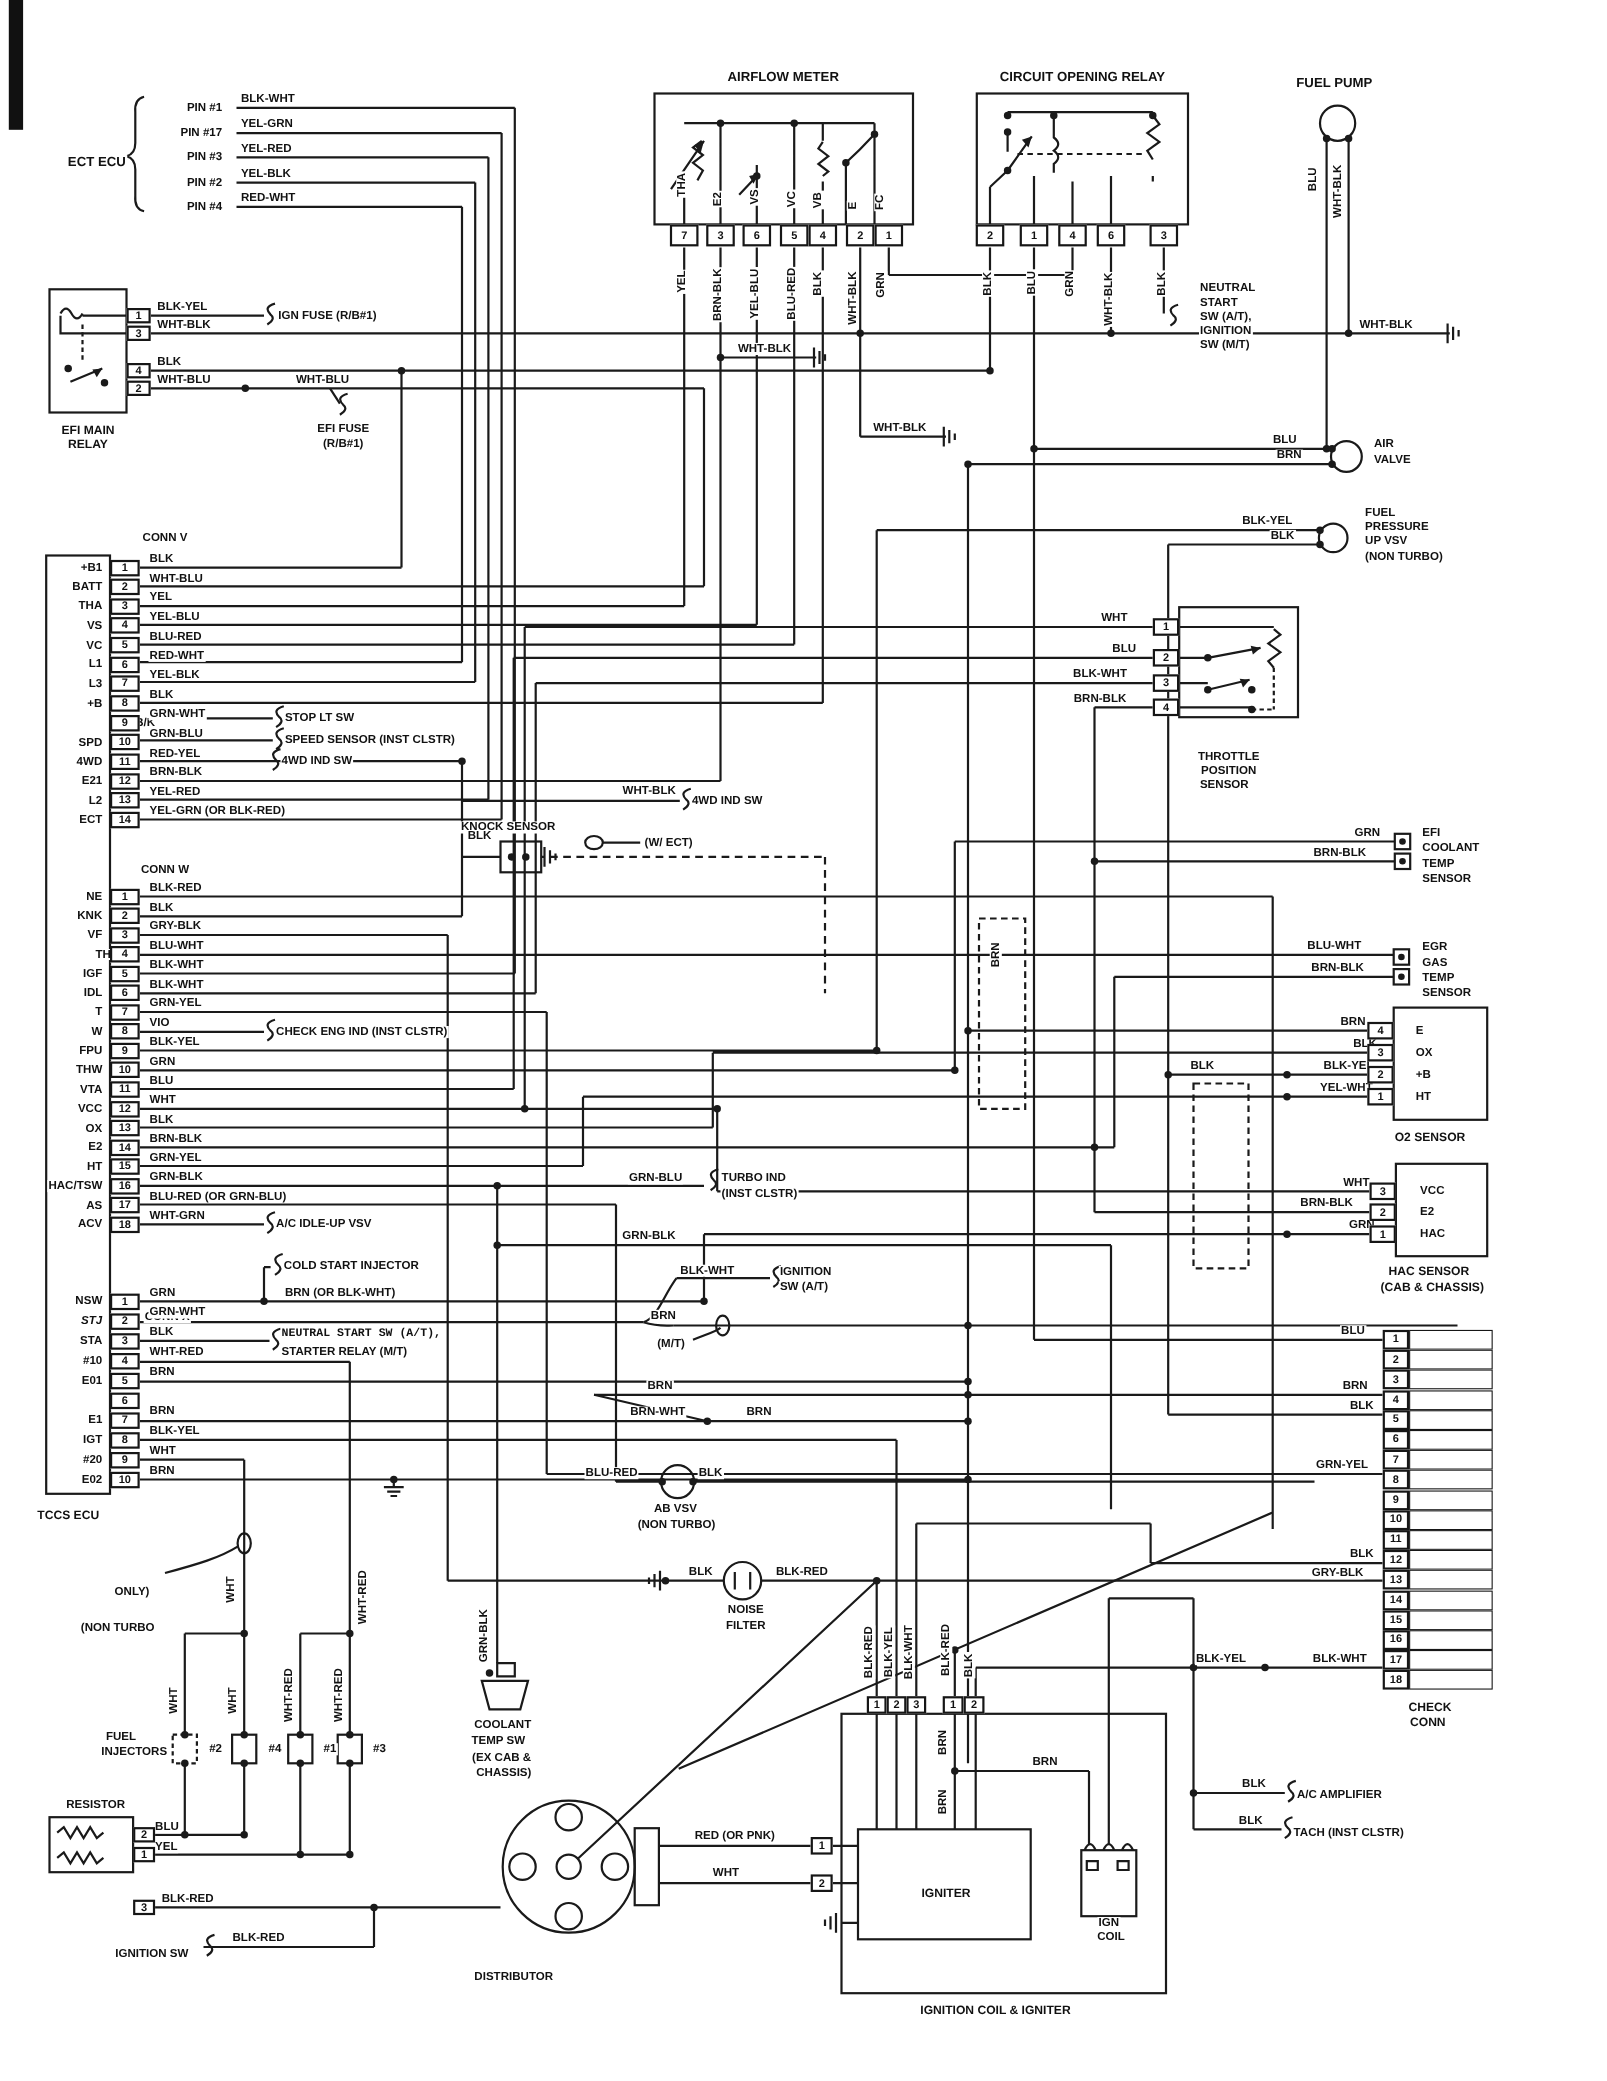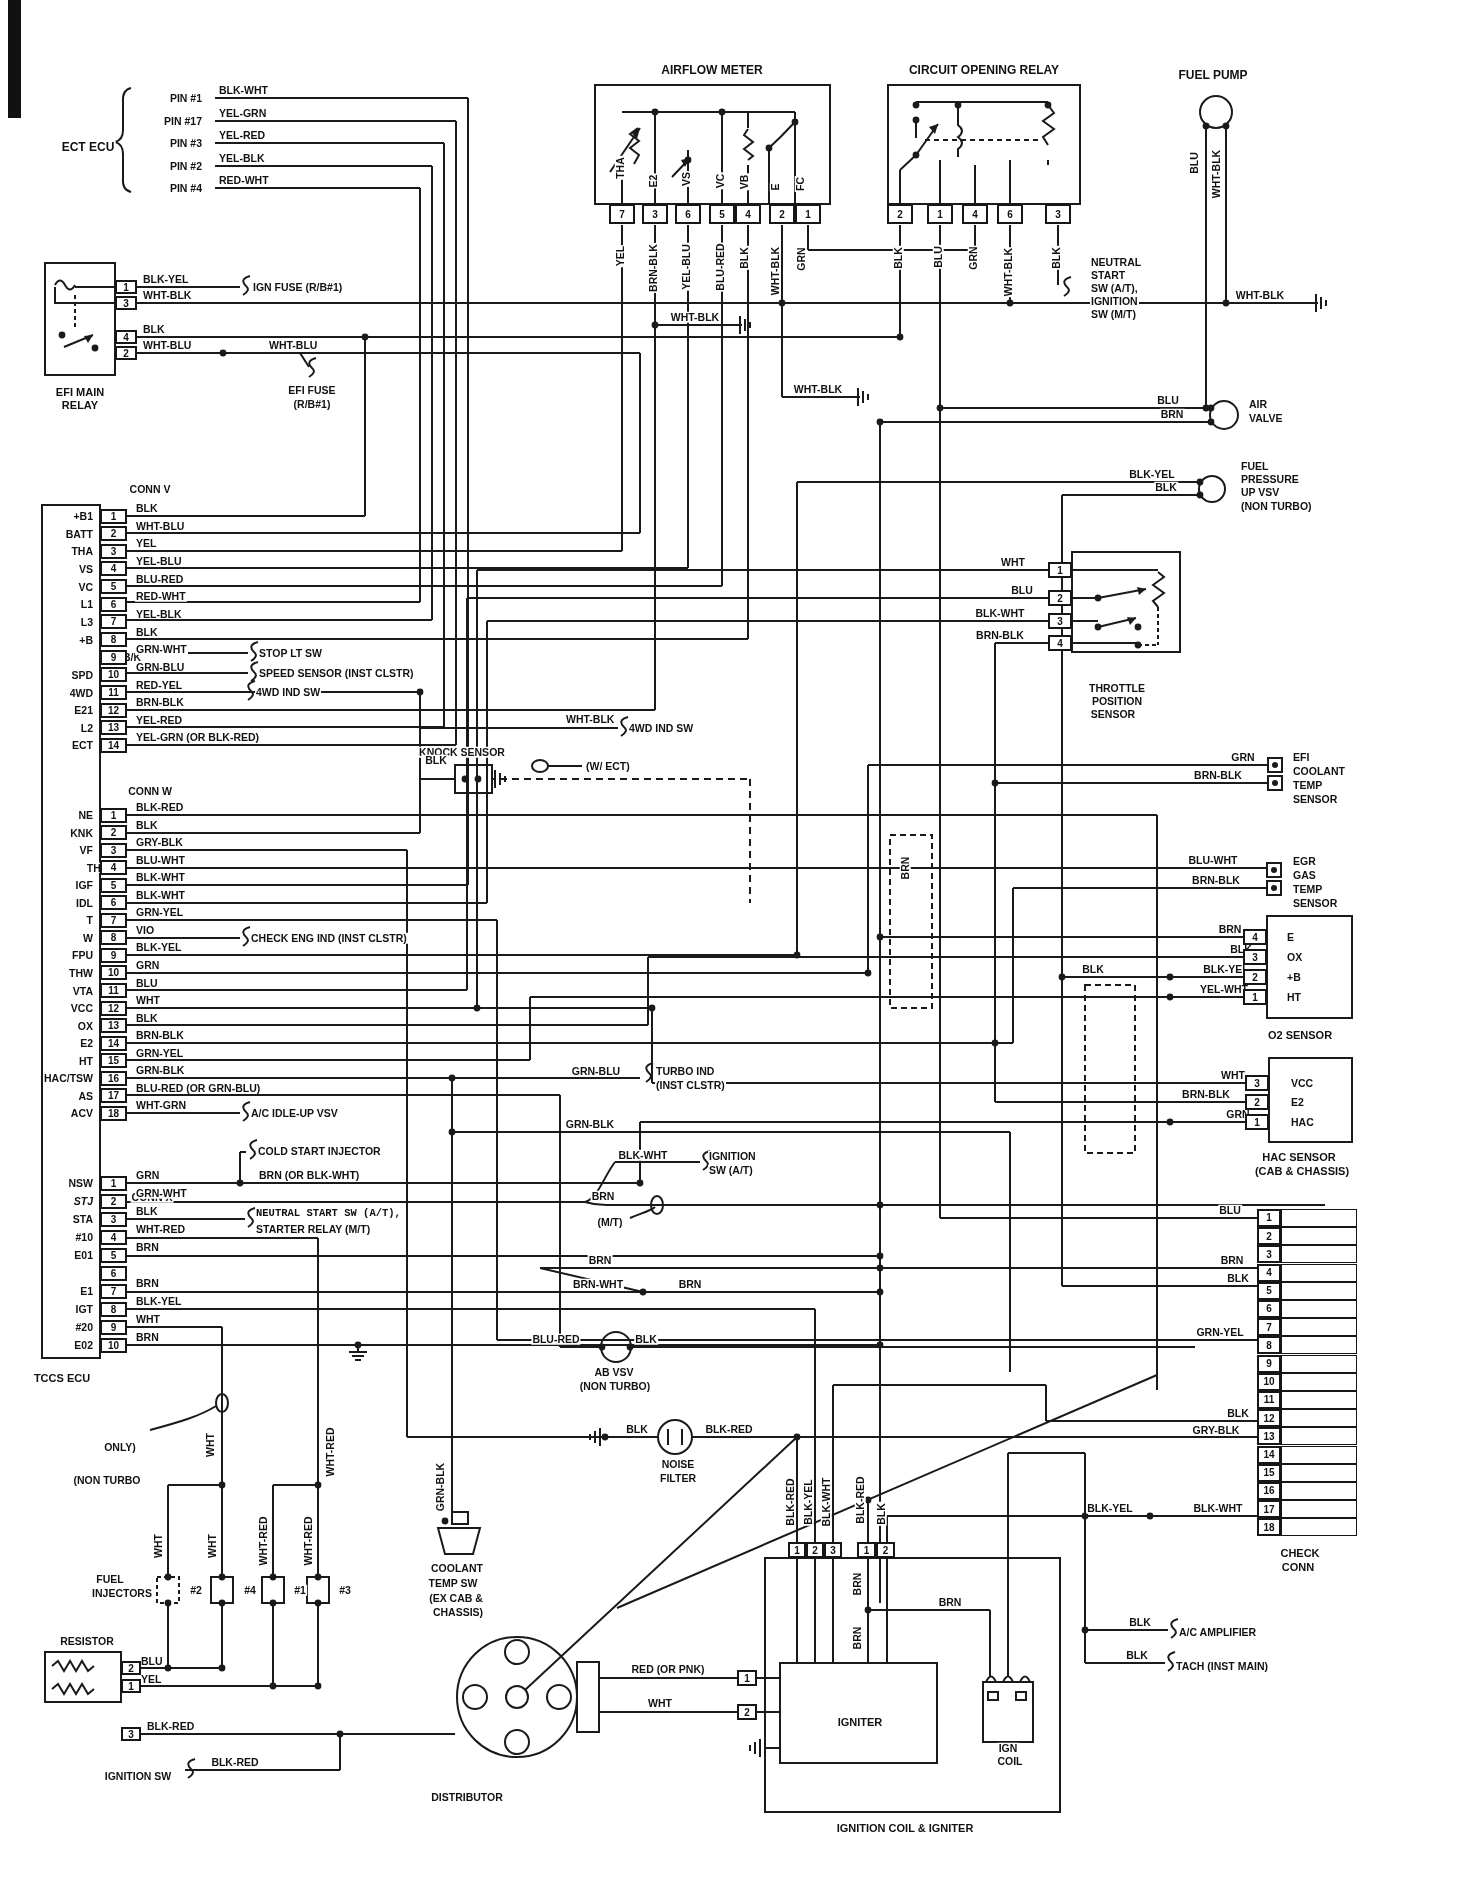--- a/index.html
+++ b/index.html
@@ -333,21 +333,21 @@
       <div class="lbl" style="left: 1220px; top: 1332px;">GRN-YEL</div>
       <div class="lbl" style="left: 1238px; top: 1413px;">BLK</div>
       <div class="lbl" style="left: 1216px; top: 1430px;">GRY-BLK</div>
       <div class="lbl" style="left: 1110px; top: 1508px;">BLK-YEL</div>
       <div class="lbl" style="left: 1218px; top: 1508px;">BLK-WHT</div>
       <div class="lbl" style="left: 1300px; top: 1553px; font-size: 11px;">CHECK</div>
       <div class="lbl" style="left: 1298px; top: 1567px; font-size: 11px;">CONN</div>
       <div class="lbl" style="left: 1140px; top: 1622px;">BLK</div>
       <div class="lbl l" style="left: 1178px; top: 1632px;">A/C AMPLIFIER</div>
       <div class="lbl" style="left: 1137px; top: 1655px;">BLK</div>
-      <div class="lbl l" style="left: 1175px; top: 1666px;">TACH (INST MAIN)</div>
+      <div class="lbl l" style="left: 1175px; top: 1666px;">TACH (INST CLSTR)</div>
       <div class="lbl" style="left: 107px; top: 1432px; margin-top: 48px;">(NON TURBO</div>
       <div class="lbl" style="left: 120px; top: 1447px;">ONLY)</div>
       <div class="lbl r" style="left: 210px; top: 1445px;">WHT</div>
       <div class="lbl r" style="left: 330px; top: 1452px;">WHT-RED</div>
       <div class="lbl r" style="left: 158px; top: 1546px;">WHT</div>
       <div class="lbl r" style="left: 212px; top: 1546px;">WHT</div>
       <div class="lbl r" style="left: 263px; top: 1541px;">WHT-RED</div>
       <div class="lbl r" style="left: 308px; top: 1541px;">WHT-RED</div>
       <div class="lbl" style="left: 110px; top: 1579px;">FUEL</div>
       <div class="lbl" style="left: 122px; top: 1593px;">INJECTORS</div>

